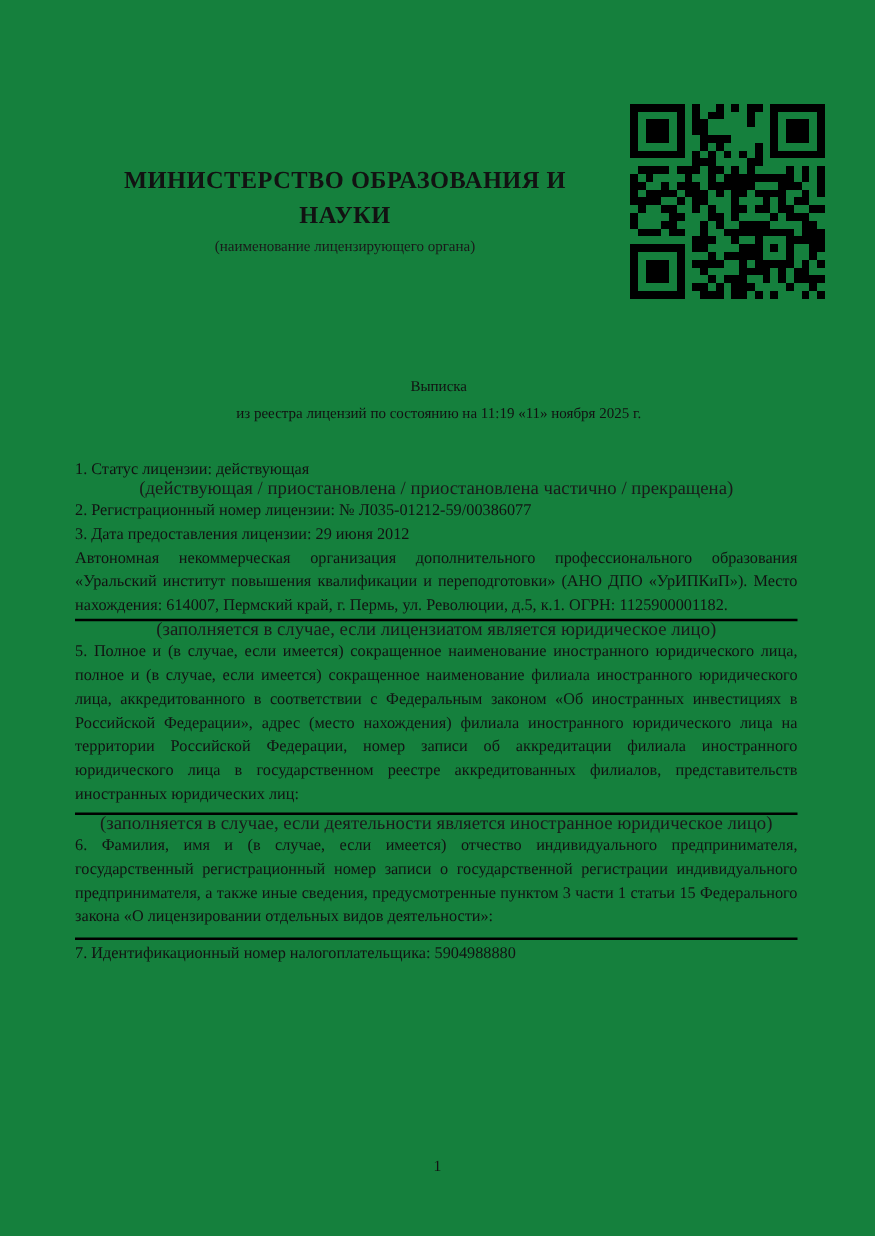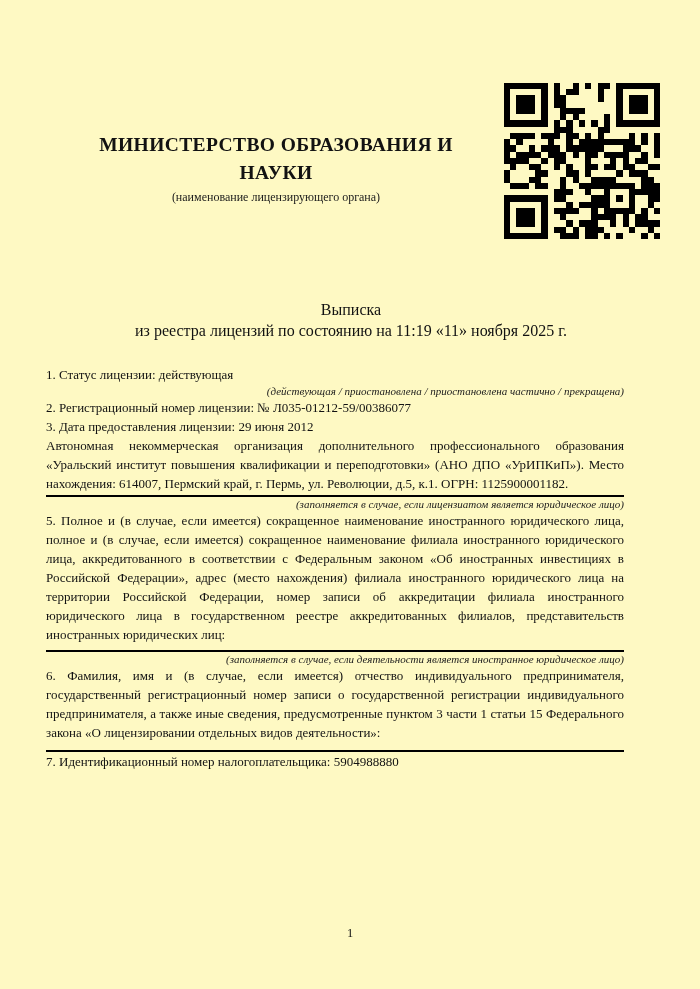--- a/index.html
+++ b/index.html
@@ -1,28 +1,28 @@
 <!DOCTYPE html>
 <html><head>
 <meta charset="utf-8">
 <style>
   html,body{margin:0;padding:0;background:#fff;}
   .page{
-    position:relative;width:700px;height:989px;background:#fef9c3;
+    position:relative;width:700px;height:989px;background:#15803d;
     font-family:"Liberation Serif", serif;color:#121212;overflow:hidden;
   }
   .header-text{position:absolute;top:131px;left:62px;width:428px;text-align:center;}
   .ministry-line{font-weight:bold;font-size:19.5px;line-height:28px;letter-spacing:0.4px;}
   .header-caption{font-size:12px;line-height:13px;margin-top:4px;color:#1a1a1a;}
   .qr{position:absolute;top:82px;right:40px;width:156px;height:158px;shape-rendering:crispEdges;}
-  .doc-title{position:absolute;top:299px;left:62px;width:578px;text-align:center;font-size:16px;line-height:21px;}
-  .content{position:absolute;top:365px;left:46px;width:578px;font-size:13px;line-height:19px;}
+  .doc-title{position:absolute;top:299px;left:62px;width:578px;text-align:center;font-size:12px;line-height:21px;}
+  .content{position:absolute;top:365px;left:60px;width:578px;font-size:13px;line-height:19px;}
   .content p{margin:0;}
   .para{text-align:justify;}
-  .cap{font-size:11px;line-height:14px;text-align:right;color:#1a1a1a;font-style:italic;}
+  .cap{font-size:15px;line-height:14px;text-align:center;color:#1a1a1a;}
   .rule{border-top:2px solid #000;height:0;width:100%;}
   .i1c{margin-top:2px;}
   .i2{margin-top:15px;}
   .i3{margin-top:15px;font-family:Liberation Serif, serif;}
   .i4{margin-top:10px;}
   .r4{margin-top:2px;}
   .c4{margin-top:2px;}
   .i5{margin-top:13px;}
   .r5{margin-top:6px;}
   .c5{margin-top:2px;}

